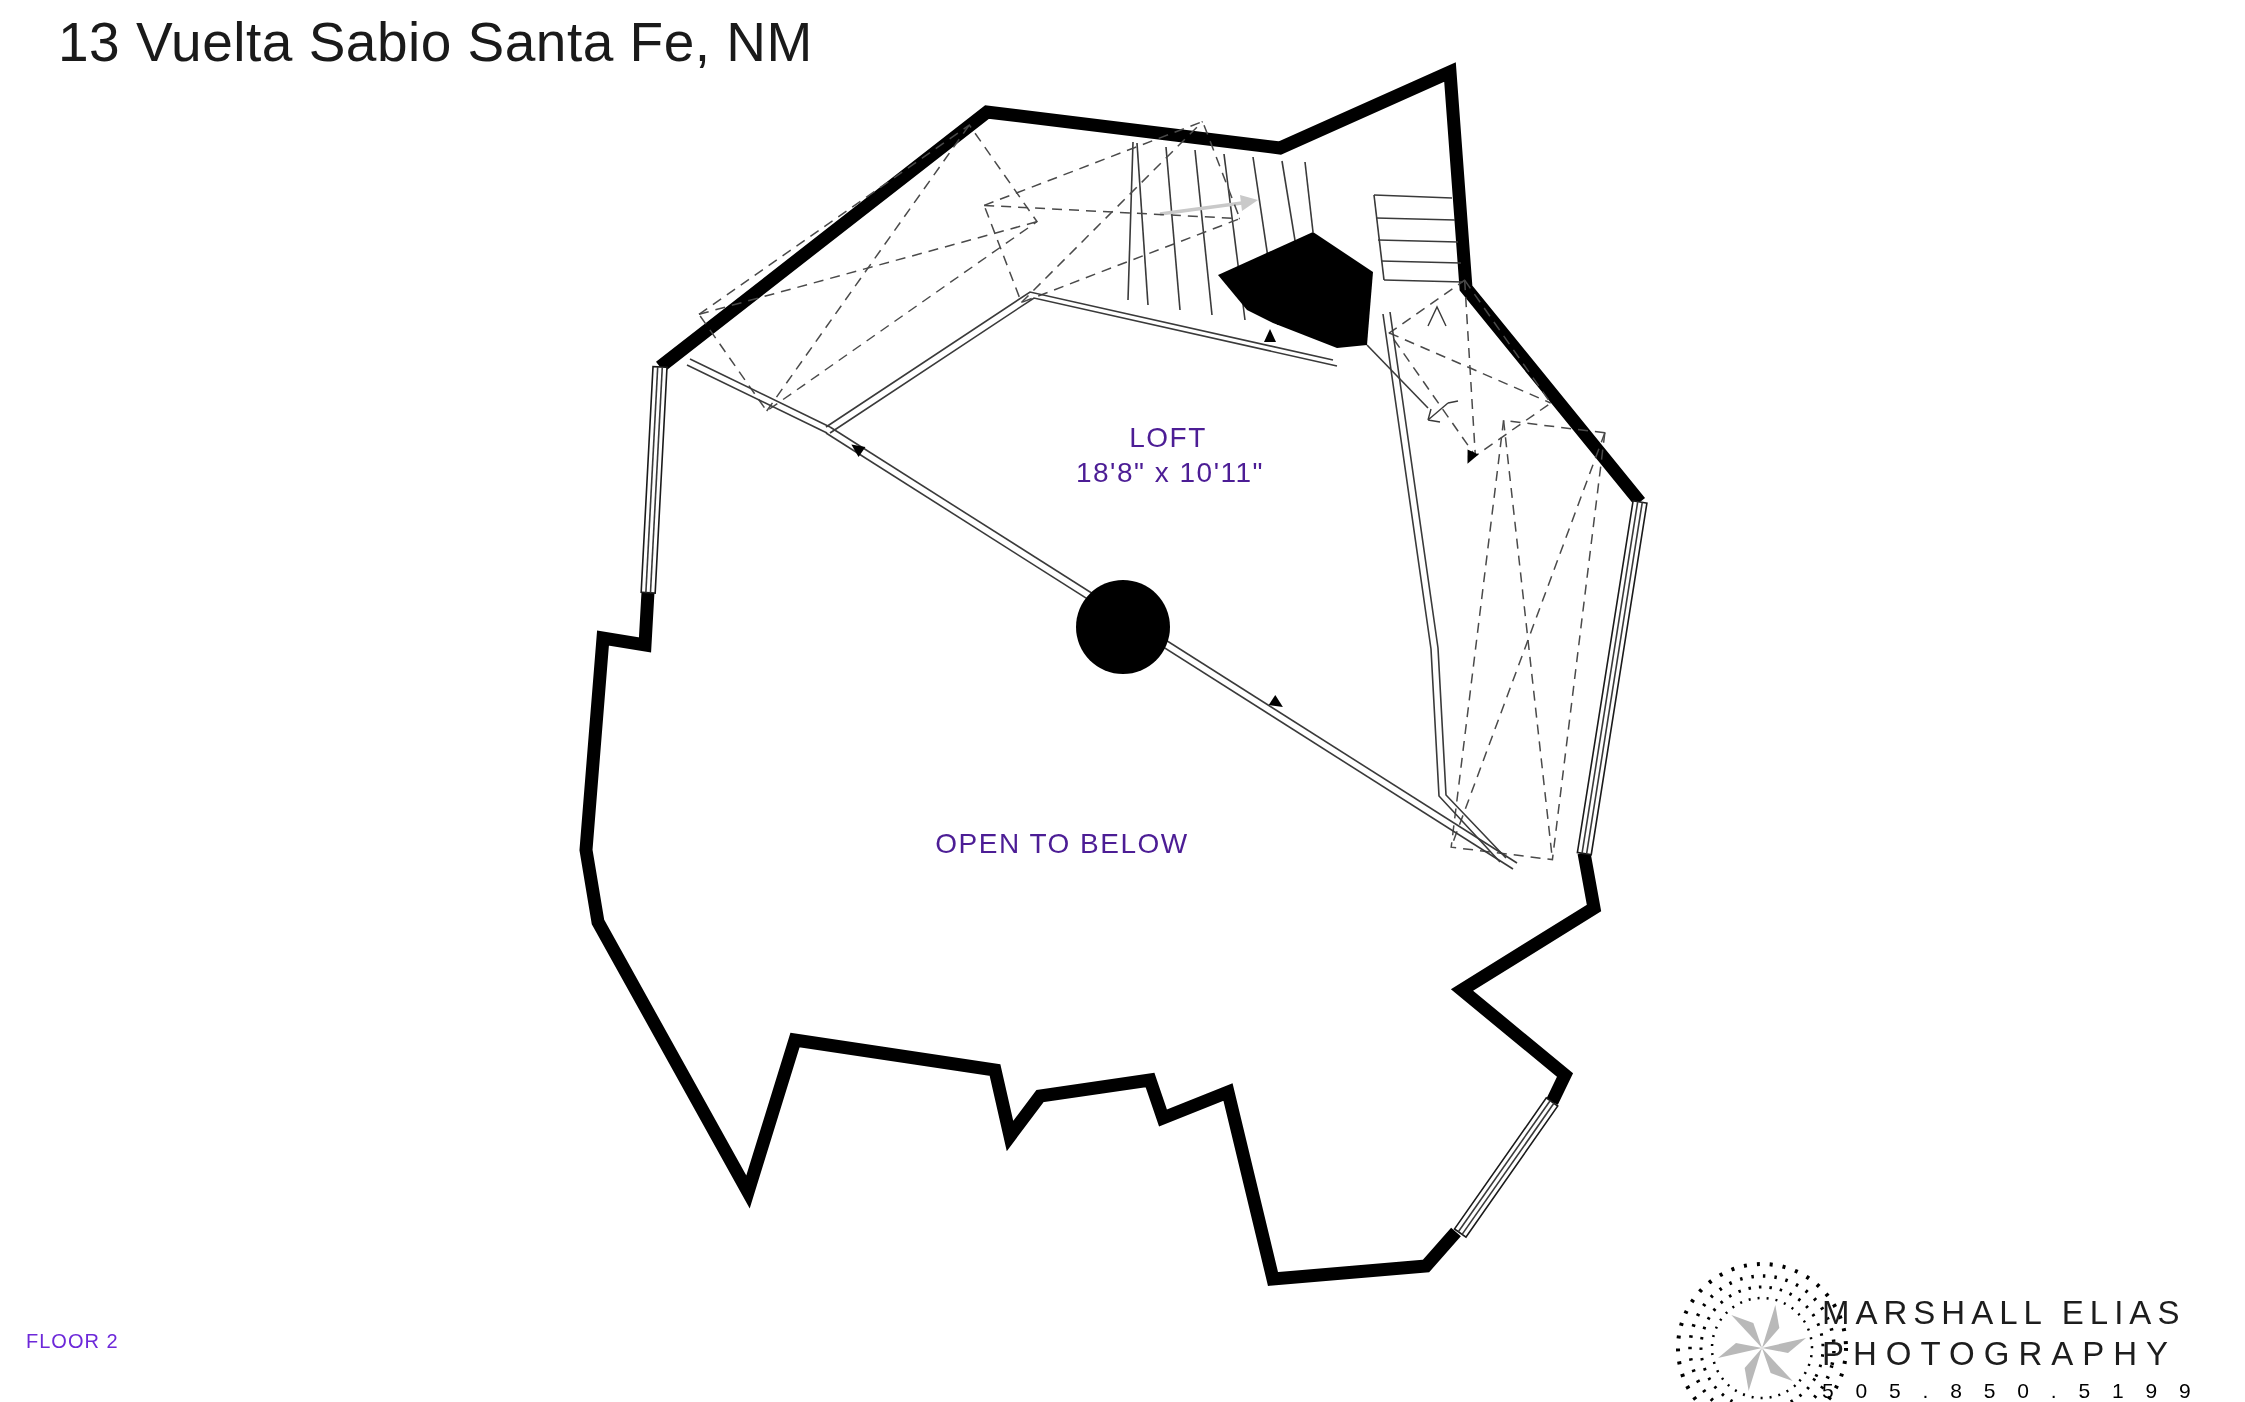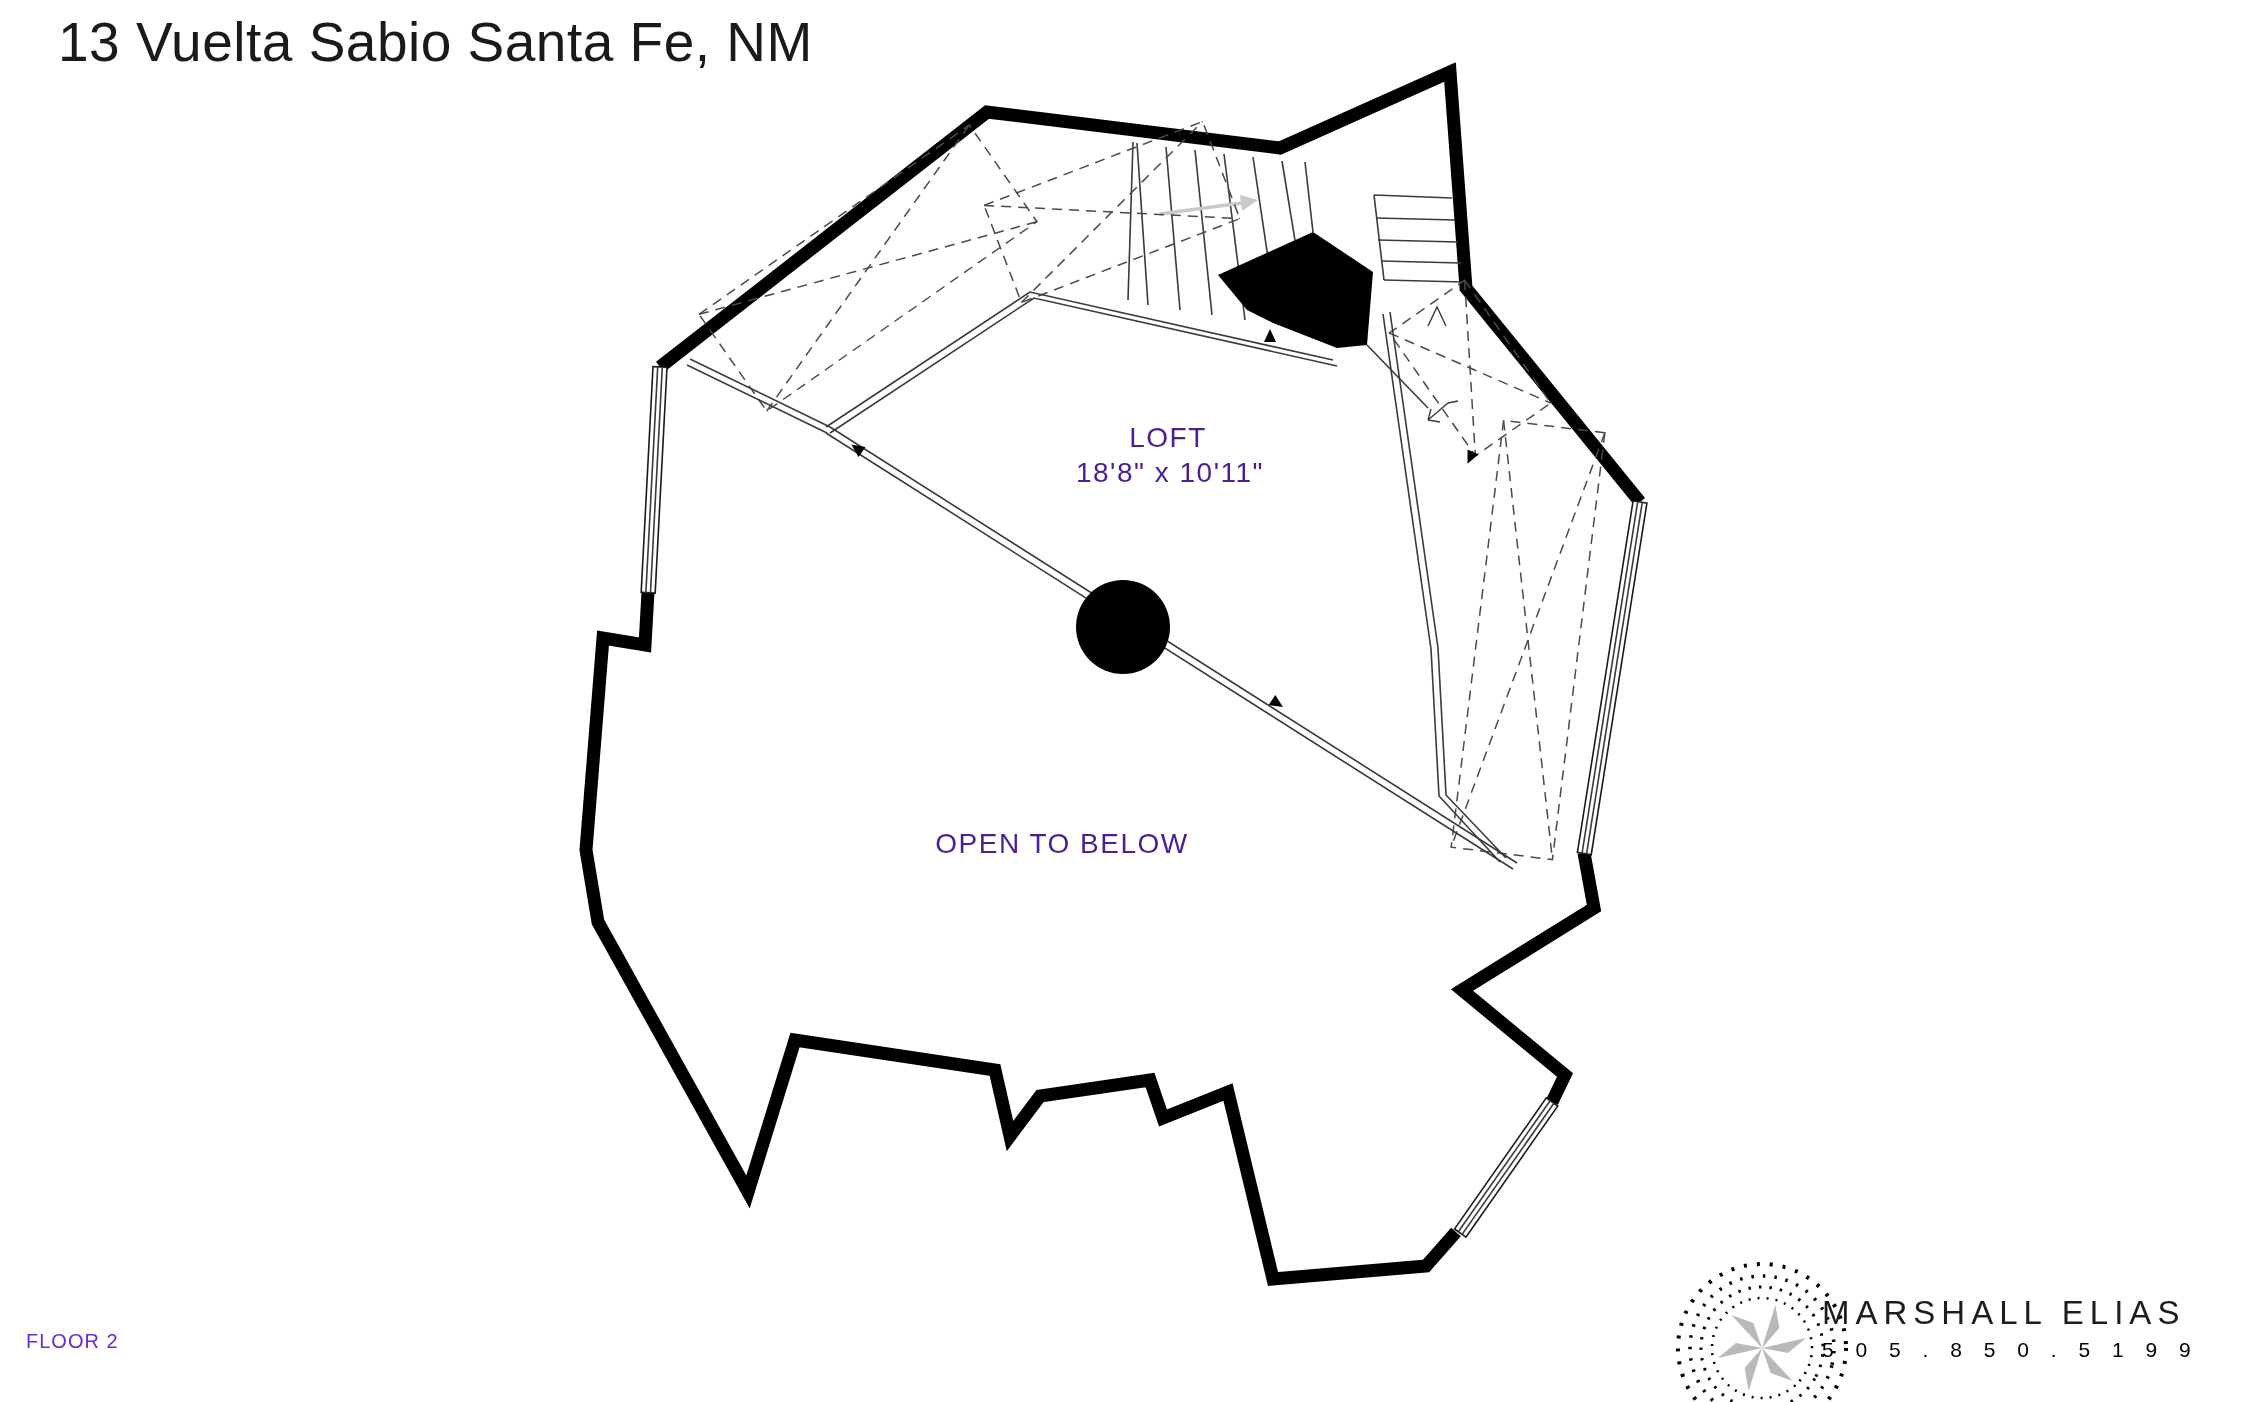--- a/index.html
+++ b/index.html
@@ -147,14 +147,15 @@
   </g>
 </svg>
 
 <div class="abs plan-label" id="room-label">LOFT</div>
 <div class="abs plan-label" id="room-dims">18'8" x 10'11"</div>
 <div class="abs plan-label" id="open-label">OPEN TO BELOW</div>
 <div class="abs" id="floor-label">FLOOR 2</div>
 
 <div class="abs" id="logo-text">
   <div id="logo-name">MARSHALL ELIAS</div>
+  <div id="logo-type">PHOTOGRAPHY</div>
   <div id="logo-phone">5 0 5 . 8 5 0 . 5 1 9 9</div>
 </div>
 
 </body></html>

